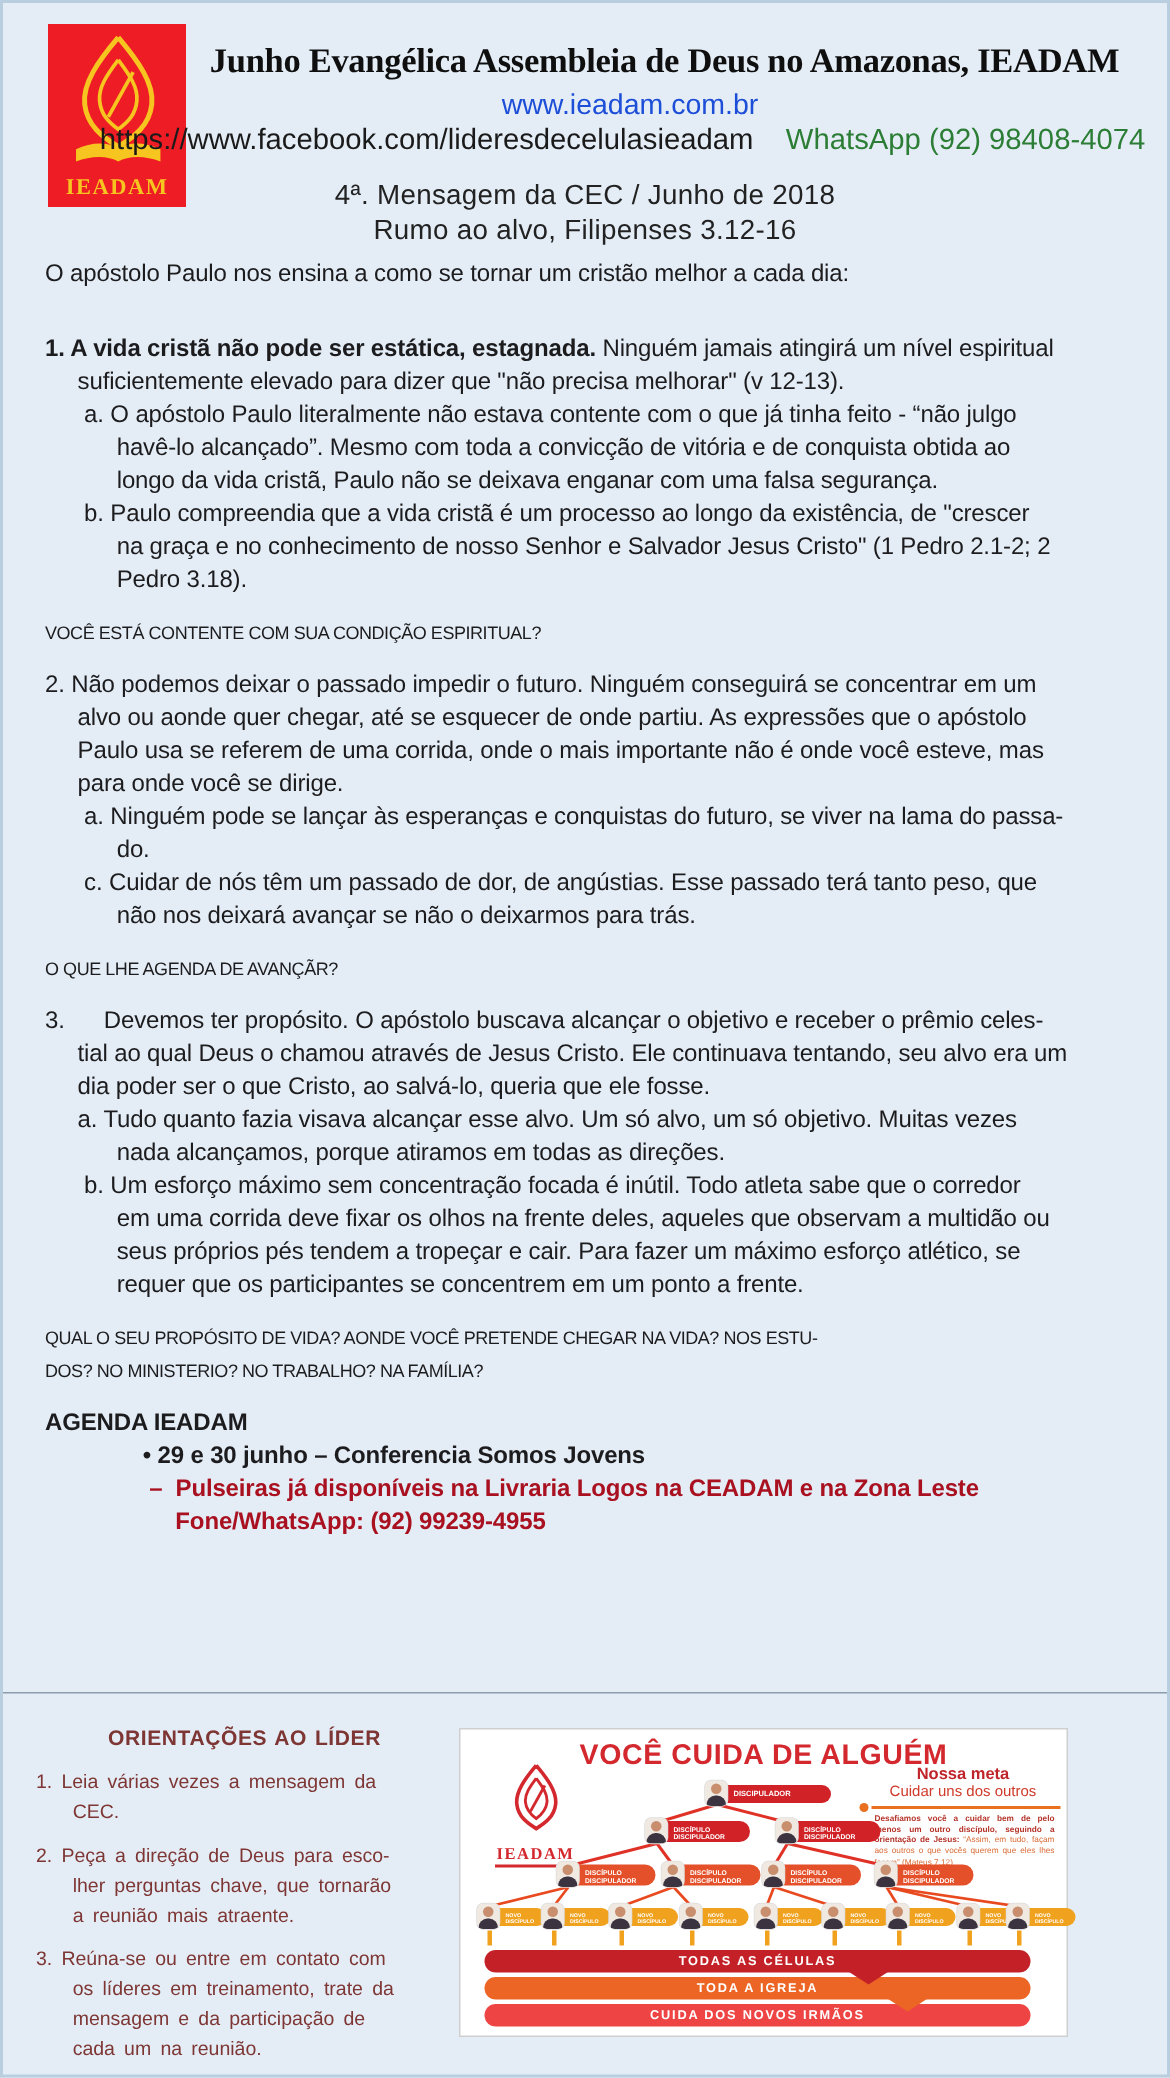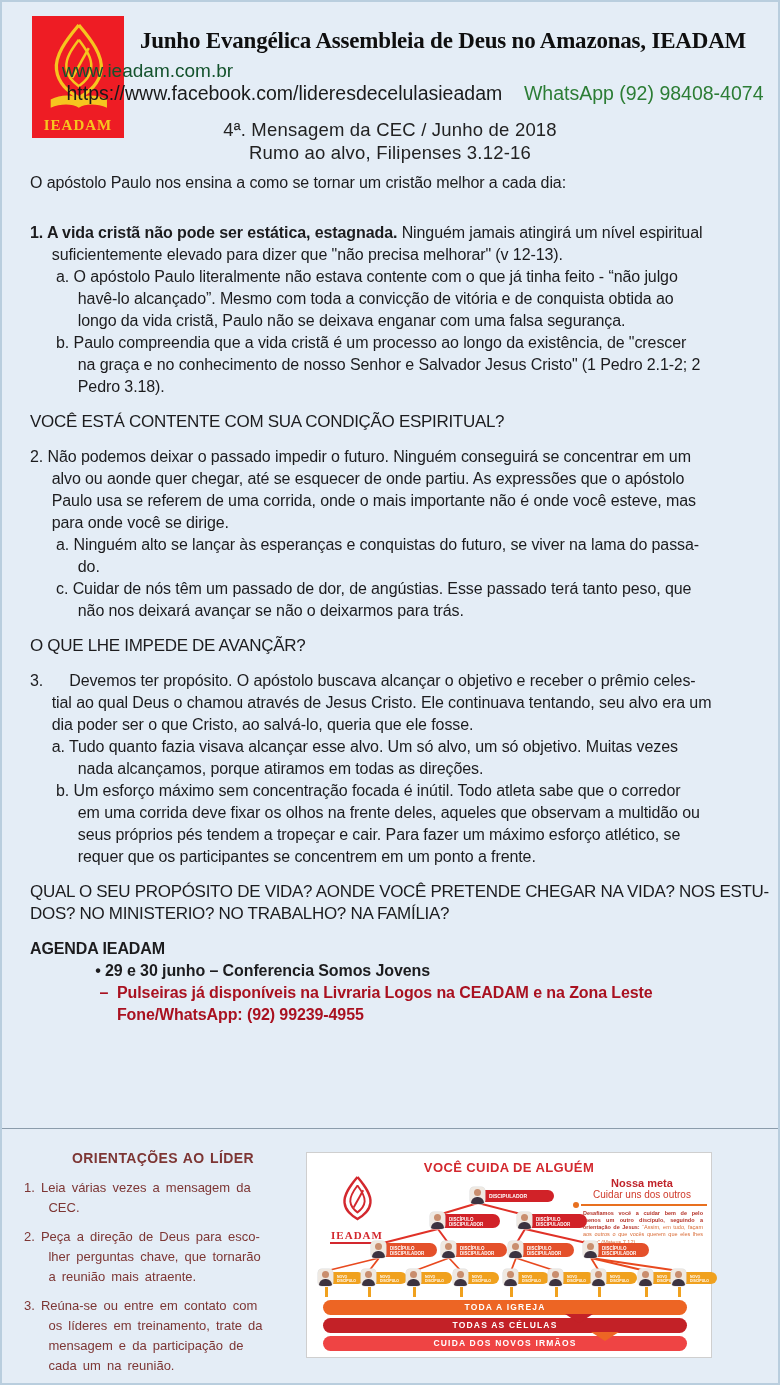--- a/index.html
+++ b/index.html
@@ -8,53 +8,53 @@
         border:2px solid #b9cede;box-sizing:border-box;}
   
   .logo-box{position:absolute;left:30px;top:14px;width:92px;height:122px;background:#ee1c24;}
   .logo-box svg{position:absolute;left:8px;top:4px;}
   .logo-label{position:absolute;left:0;right:0;bottom:4px;text-align:center;
         font-family:"Liberation Serif",serif;font-weight:bold;font-size:15px;
         letter-spacing:1px;color:#f6c51f;}
   .main-title{position:absolute;left:112px;right:6px;top:26px;text-align:center;
         font-family:"Liberation Serif",serif;font-weight:bold;font-size:23px;
         letter-spacing:-0.2px;color:#0f0f0f;}
-  .site-line{position:absolute;left:60px;right:0;top:58px;text-align:left;
-        font-size:19px;color:#14532d;}
+  .site-line{position:absolute;left:60px;right:0;top:58px;text-align:center;
+        font-size:19px;color:#1d4ed8;}
   .fb-line{position:absolute;left:50px;right:0;top:80px;text-align:center;
         font-size:19.5px;color:#1a1a1a;}
   .whatsapp{color:#2c7d35;}
   .subtitle{position:absolute;left:0;right:0;text-align:center;font-size:18.5px;
         color:#222;letter-spacing:0.2px;}
   .sub1{top:117px;} .sub2{top:140px;}
   
   .doc-body{position:absolute;left:28px;top:170px;right:16px;color:#1c1c1e;
         font-size:16px;line-height:22px;letter-spacing:-0.1px;}
   .para{white-space:pre;margin:0 0 13px 0;}
   .intro{margin-bottom:28px;}
   .sub{margin:0;}
   .grp-end{margin-bottom:13px;}
-  .head{white-space:pre;font-size:17px;letter-spacing:-0.3px;margin:0 0 13px 0;}
+  .head{white-space:pre;font-size:12px;letter-spacing:-0.3px;margin:0 0 13px 0;}
   .agenda-title{font-weight:bold;margin:0 0 0 0;white-space:pre;}
   .agenda-bullet{font-weight:bold;white-space:pre;margin:0;}
   .agenda-note{font-weight:bold;white-space:pre;color:#a91120;margin:0;}
   
   .divider{position:absolute;left:0;right:0;top:1126px;height:0;
         border-top:1.5px solid #8b9cab;}
   
   .orient{position:absolute;left:22px;top:1146px;width:278px;color:#7d3634;
         font-size:13px;line-height:20px;word-spacing:2.5px;}
   .orient-title{font-weight:bold;font-size:14px;text-align:center;
         letter-spacing:0.4px;margin:0 0 10px 0;word-spacing:1px;}
   .orient-item{white-space:pre;margin:0 0 9px 0;}
   
   .card{position:absolute;left:304px;top:1150px;width:406px;height:206px;
         background:#ffffff;border:1px solid #cfcfcf;box-sizing:border-box;}
   .card-title{position:absolute;left:0;right:0;top:7px;text-align:center;
-        font-weight:bold;font-size:13px;letter-spacing:0.4px;color:#d3282e;}
+        font-weight:bold;font-size:19px;letter-spacing:0.4px;color:#d3282e;}
   .card-logo{position:absolute;left:20px;top:22px;width:60px;text-align:center;}
   .card-logo-label{display:inline-block;font-family:"Liberation Serif",serif;
         font-weight:bold;font-size:11px;letter-spacing:1px;color:#d3282e;
         border-bottom:2px solid #d3282e;padding:0 1px 1px 1px;}
   .meta{position:absolute;left:270px;top:24px;width:130px;}
   .meta-title{font-weight:bold;font-size:11px;color:#c0242b;text-align:center;margin:0;}
   .meta-sub{font-size:10px;color:#cf3a2a;text-align:center;margin:0;line-height:1.1;}
   .meta-rule{position:relative;height:6px;margin-top:2px;}
   .meta-rule .dot{position:absolute;left:-4px;top:0;width:6px;height:6px;
         border-radius:50%;background:#e8701f;}
@@ -119,26 +119,26 @@
     <p class="para grp-end">      b. Paulo compreendia que a vida cristã é um processo ao longo da existência, de "crescer
            na graça e no conhecimento de nosso Senhor e Salvador Jesus Cristo" (1 Pedro 2.1-2; 2
            Pedro 3.18).</p>
 
     <p class="head">VOCÊ ESTÁ CONTENTE COM SUA CONDIÇÃO ESPIRITUAL?</p>
 
     <p class="para sub">2. Não podemos deixar o passado impedir o futuro. Ninguém conseguirá se concentrar em um
      alvo ou aonde quer chegar, até se esquecer de onde partiu. As expressões que o apóstolo
      Paulo usa se referem de uma corrida, onde o mais importante não é onde você esteve, mas
      para onde você se dirige.</p>
-    <p class="para sub">      a. Ninguém alto se lançar às esperanças e conquistas do futuro, se viver na lama do passa-
+    <p class="para sub">      a. Ninguém pode se lançar às esperanças e conquistas do futuro, se viver na lama do passa-
            do.</p>
     <p class="para grp-end">      c. Cuidar de nós têm um passado de dor, de angústias. Esse passado terá tanto peso, que
            não nos deixará avançar se não o deixarmos para trás.</p>
 
-    <p class="head">O QUE LHE IMPEDE DE AVANÇÃR?</p>
+    <p class="head">O QUE LHE AGENDA DE AVANÇÃR?</p>
 
     <p class="para sub">3.      Devemos ter propósito. O apóstolo buscava alcançar o objetivo e receber o prêmio celes-
      tial ao qual Deus o chamou através de Jesus Cristo. Ele continuava tentando, seu alvo era um
      dia poder ser o que Cristo, ao salvá-lo, queria que ele fosse.</p>
     <p class="para sub">     a. Tudo quanto fazia visava alcançar esse alvo. Um só alvo, um só objetivo. Muitas vezes
            nada alcançamos, porque atiramos em todas as direções.</p>
     <p class="para grp-end">      b. Um esforço máximo sem concentração focada é inútil. Todo atleta sabe que o corredor
            em uma corrida deve fixar os olhos na frente deles, aqueles que observam a multidão ou
            seus próprios pés tendem a tropeçar e cair. Para fazer um máximo esforço atlético, se
            requer que os participantes se concentrem em um ponto a frente.</p>
@@ -266,21 +266,21 @@
     <div class="stub" style="left:61px;"></div>
     <div class="stub" style="left:106px;"></div>
     <div class="stub" style="left:153px;"></div>
     <div class="stub" style="left:203px;"></div>
     <div class="stub" style="left:248px;"></div>
     <div class="stub" style="left:291px;"></div>
     <div class="stub" style="left:338px;"></div>
     <div class="stub" style="left:371px;"></div>
 
     <div class="bars">
+      <div class="bar bar1">TODAS AS CÉLULAS</div>
       <div class="bar bar2">TODA A IGREJA</div>
-      <div class="bar bar1">TODAS AS CÉLULAS</div>
       <div class="bar bar3">CUIDA DOS NOVOS IRMÃOS</div>
       <div class="chev chev1"></div>
       <div class="chev chev2"></div>
     </div>
   </div>
 
 </div>
 
 </body></html>

